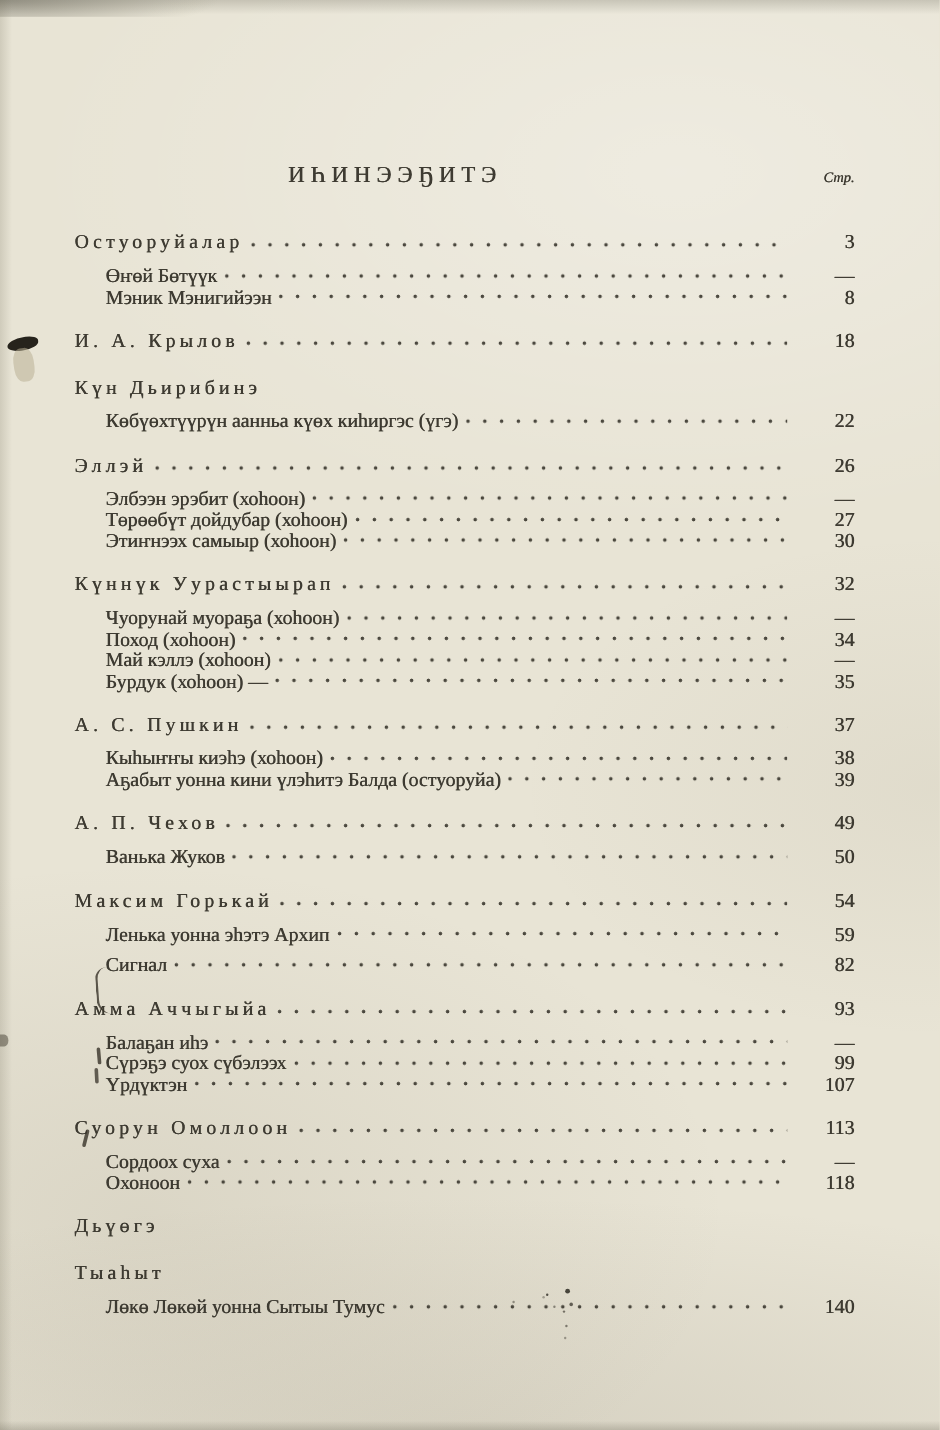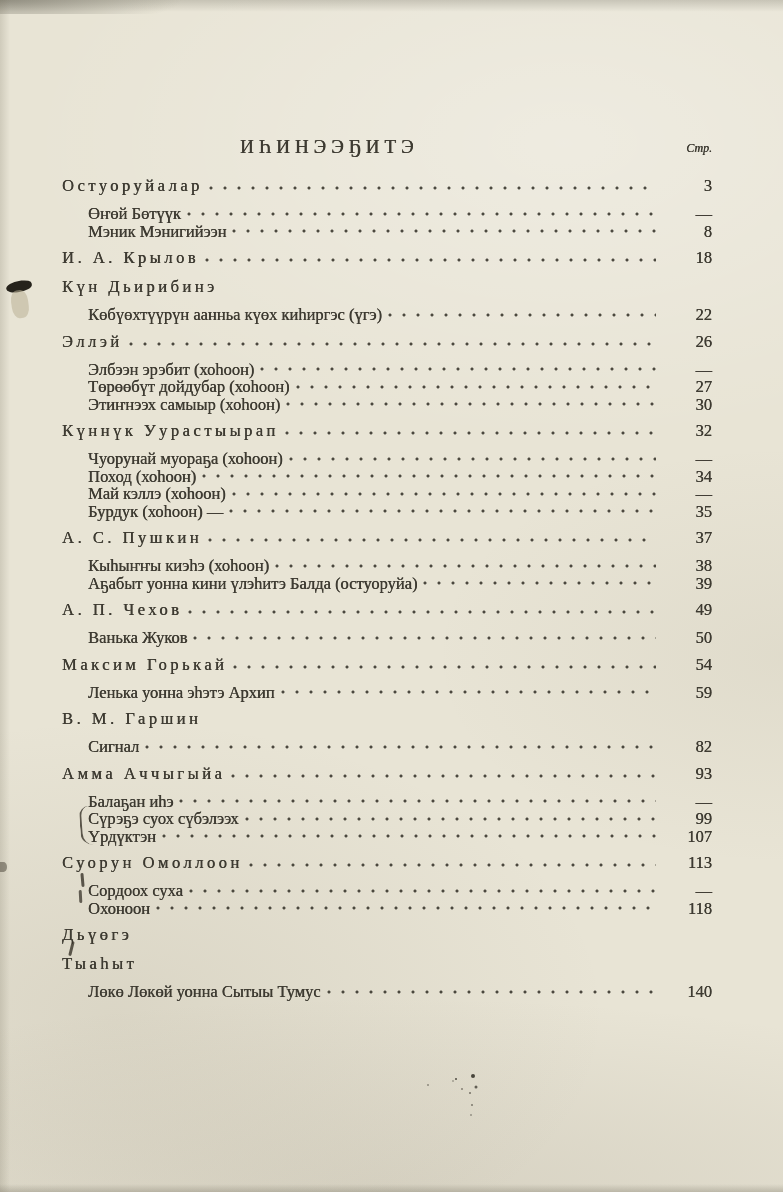--- a/index.html
+++ b/index.html
@@ -25,28 +25,28 @@
   }
   .bottom-edge{
     position:absolute;left:0;right:0;bottom:0;height:8px;pointer-events:none;
     background:linear-gradient(0deg, rgba(100,96,80,.28), transparent);
   }
   .content{
     position:absolute;left:62px;top:138px;width:650px;
     color:#3e3b32;font-size:16.5px;line-height:17.5px;
     text-shadow:0.35px 0 0 currentColor;
   }
-  .title-row{position:relative;height:26px;margin-bottom:11px;}
+  .title-row{position:relative;height:26px;margin-bottom:27px;}
   .toc-title{
     position:absolute;left:178px;top:0;
     font-size:19px;letter-spacing:5px;white-space:nowrap;
   }
   .str-label{position:absolute;right:0;top:2px;font-style:italic;font-size:12px;}
   .row{display:flex;align-items:baseline;}
-  .row.header{line-height:22px;margin-top:7px;letter-spacing:3.5px;white-space:nowrap;}
+  .row.header{line-height:22px;margin-top:17px;letter-spacing:3.5px;white-space:nowrap;}
   .group{margin-top:8px;}
   .row.sub{padding-left:26px;}
   .entry-label{white-space:nowrap;}
   .leader{
     flex:1 1 auto;align-self:stretch;min-width:18px;margin:0 10px 0 6px;
     background-image:radial-gradient(circle, rgba(58,55,46,.9) 1.25px, rgba(58,55,46,0) 1.8px);
     background-size:14px 12px;background-repeat:repeat-x;
     background-position:left 9px bottom 3px;
   }
   .pageno{flex:0 0 46px;text-align:right;letter-spacing:normal;white-space:nowrap;}
@@ -223,24 +223,20 @@
     <span class="leader"></span>
     <span class="pageno">54</span>
   </div>
       <div class="group">
         <div class="row sub">
     <span class="entry-label">Ленька уонна эһэтэ Архип</span>
     <span class="leader"></span>
     <span class="pageno">59</span>
   </div>
       </div>
-      <div class="row header">
-    <span class="entry-label">В. М. Гаршин</span>
-
-  </div>
       <div class="group">
         <div class="row sub">
     <span class="entry-label">Сигнал</span>
     <span class="leader"></span>
     <span class="pageno">82</span>
   </div>
       </div>
       <div class="row header">
     <span class="entry-label">Амма Аччыгыйа</span>
     <span class="leader"></span>

